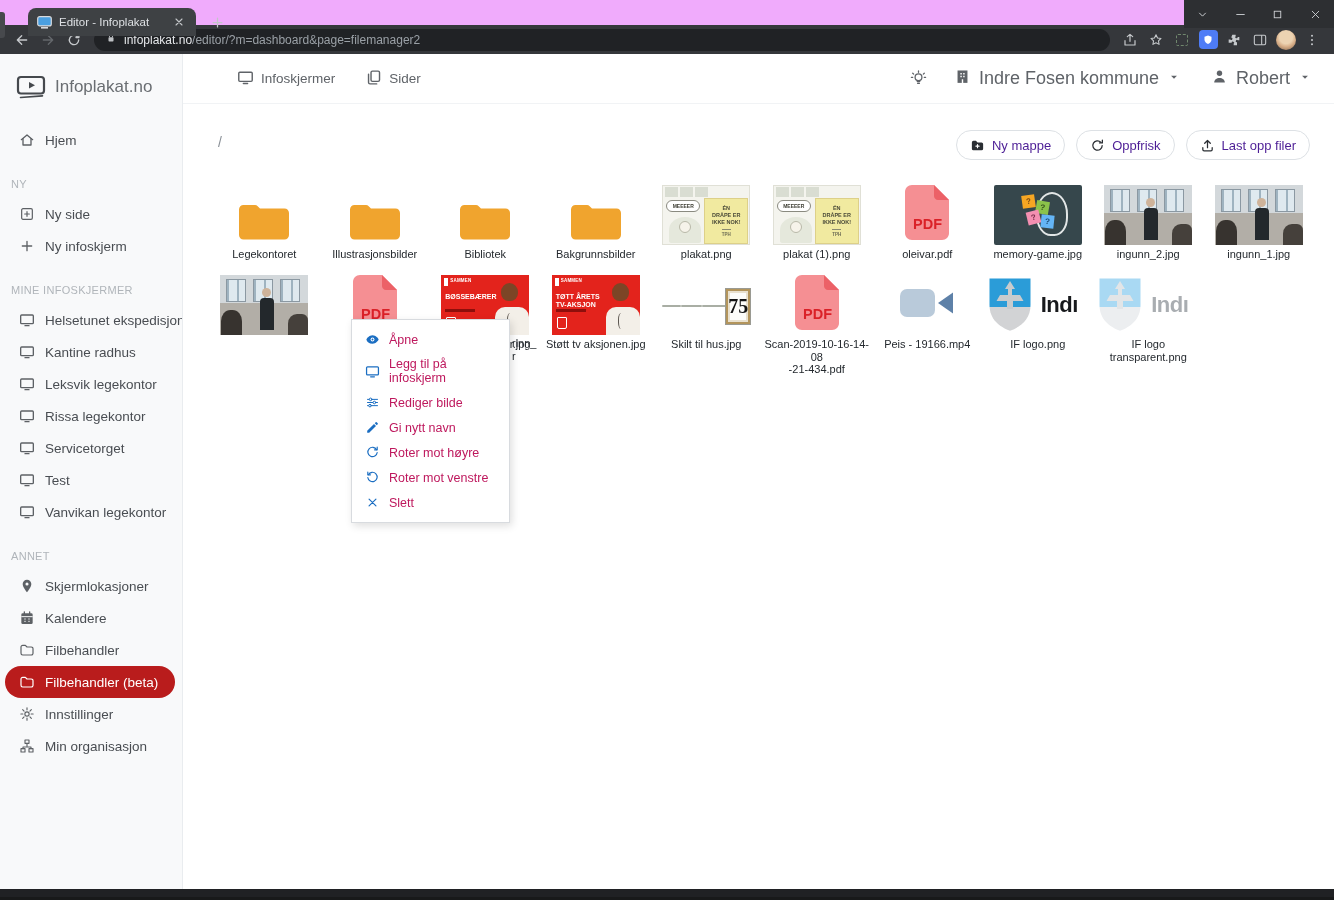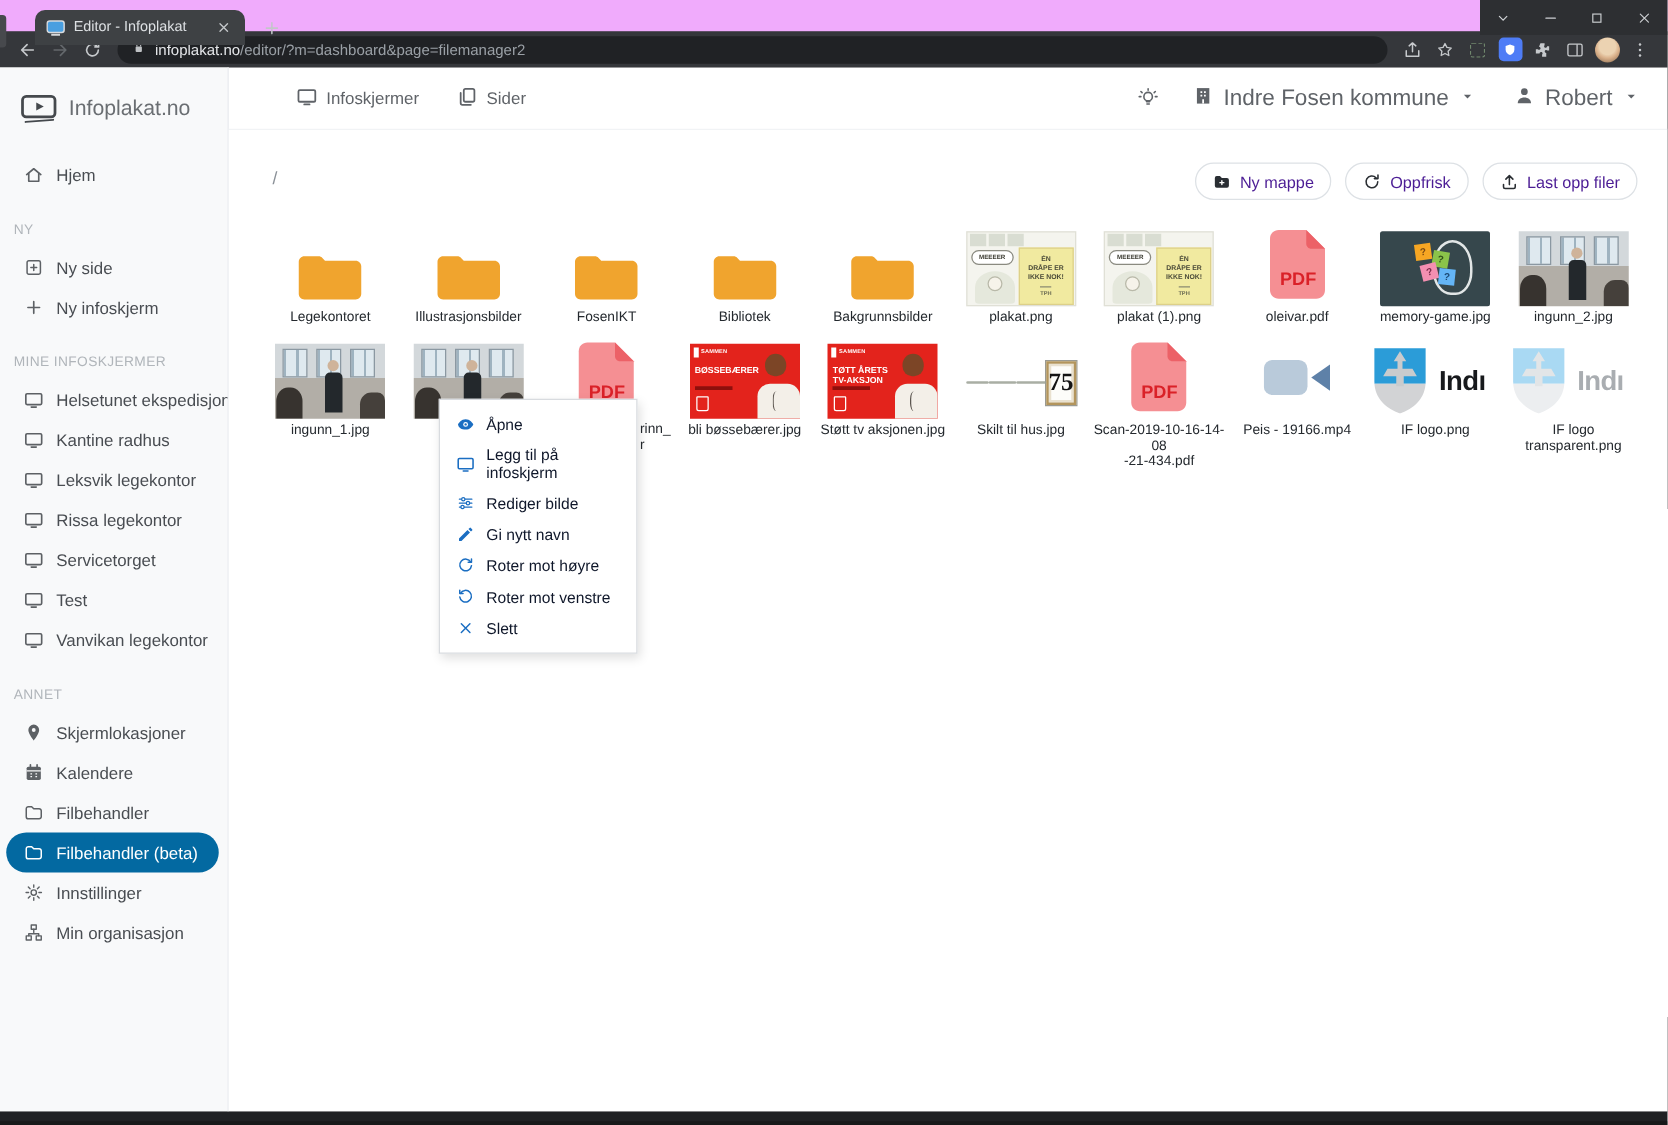--- a/index.html
+++ b/index.html
@@ -42,21 +42,21 @@
   #app { display:flex; height:835px; background:#fff; }
 
   #sidebar { width:183px; flex:none; background:#f8f9fa; border-right:1px solid #e9ecef; padding-top:16px; overflow:hidden; }
   .brand { display:flex; align-items:center; gap:9px; padding-left:16px; height:34px; margin-bottom:20px;
            color:#6a6e72; font-size:17px; }
   .section-title { font-size:11px; color:#b0b5ba; padding-left:11px; margin:22px 0 8px; letter-spacing:.3px; }
   .side-item { display:flex; align-items:center; height:32px; padding-left:19px; gap:10px;
                font-size:13.5px; color:#494d52; cursor:pointer; white-space:nowrap; }
   .side-item .icon { color:#5d6165; display:flex; flex:none; }
   .side-item .icon svg { width:16px; height:16px; }
-  .side-item.selected { background:#0369a1; color:#fff; border-radius:16px; margin:0 7px 0 5px; padding-left:14px; }
+  .side-item.selected { background:#b91c1c; color:#fff; border-radius:16px; margin:0 7px 0 5px; padding-left:14px; }
   .side-item.selected .icon { color:#fff; }
 
   #main { flex:1; min-width:0; display:flex; flex-direction:column; }
   #appheader { height:50px; flex:none; display:flex; align-items:center; padding:0 22px; color:#5f6368; border-bottom:1px solid #f1f3f5; }
   #appheader .icon svg { width:17px; height:17px; }
   .hambtn { display:flex; color:#5f6368; margin-right:32px; cursor:pointer; }
   .hnav { display:flex; align-items:center; gap:7px; font-size:13.5px; margin-right:30px; cursor:pointer; }
   .hspacer { flex:1; }
   .hright { display:flex; align-items:center; gap:8px; font-size:18px; cursor:pointer; }
   .hright .caret svg { width:14px; height:14px; }
@@ -126,21 +126,21 @@
 
   .t-shield { width:100px; height:60px; display:flex; align-items:center; overflow:hidden; }
   .t-shield svg { flex:none; }
   .sh-text { font-size:22px; font-weight:bold; margin-left:9px; letter-spacing:-.5px; }
   .sh-dark { color:#17191c; }
   .sh-gray { color:#a9adb1; }
 
   
   #context-menu { position:absolute; left:168px; top:215px; width:159px; background:#fff;
                   border:1px solid #d8dbdf; box-shadow:2px 3px 8px rgba(0,0,0,.13); padding:7px 0; z-index:40; }
-  .menu-item { display:flex; align-items:center; gap:9px; padding:5px 13px; font-size:12.5px; color:#0f172a; cursor:pointer; }
+  .menu-item { display:flex; align-items:center; gap:9px; padding:5px 13px; font-size:12.5px; color:#be185d; cursor:pointer; }
   .menu-item .icon { display:flex; width:15px; flex:none; color:#1b6ec2; }
   .menu-item .icon svg { width:15px; height:15px; }
 
   .fragment { position:absolute; font-size:11px; color:#24292e; line-height:12.5px; }
   #bottombar { position:absolute; left:0; right:0; bottom:0; height:3px; background:#18191a; z-index:99; }
 </style>
 </head>
 <body>
 
 <div id="tabstrip">
@@ -518,28 +518,20 @@
               </svg>
             </div>
       <div class="fname">Illustrasjonsbilder</div>
     </div>
           <div class="cell">
       <div class="thumb">
               <svg width="56" height="45" viewBox="0 0 56 45">
                 <path d="M3 9.5C3 7 5 5 7.5 5H19c1 0 2 .4 2.7 1.2L24 8.5h24.5C51 8.5 53 10.5 53 13v22c0 2.5-2 4.5-4.5 4.5h-41C5 39.5 3 37.5 3 35z" fill="#f0a42e"></path>
               </svg>
             </div>
-      <div class="fname">FosenIKT</div>
-    </div>
-          <div class="cell">
-      <div class="thumb">
-              <svg width="56" height="45" viewBox="0 0 56 45">
-                <path d="M3 9.5C3 7 5 5 7.5 5H19c1 0 2 .4 2.7 1.2L24 8.5h24.5C51 8.5 53 10.5 53 13v22c0 2.5-2 4.5-4.5 4.5h-41C5 39.5 3 37.5 3 35z" fill="#f0a42e"></path>
-              </svg>
-            </div>
       <div class="fname">Bibliotek</div>
     </div>
           <div class="cell">
       <div class="thumb">
               <svg width="56" height="45" viewBox="0 0 56 45">
                 <path d="M3 9.5C3 7 5 5 7.5 5H19c1 0 2 .4 2.7 1.2L24 8.5h24.5C51 8.5 53 10.5 53 13v22c0 2.5-2 4.5-4.5 4.5h-41C5 39.5 3 37.5 3 35z" fill="#f0a42e"></path>
               </svg>
             </div>
       <div class="fname">Bakgrunnsbilder</div>
     </div>

